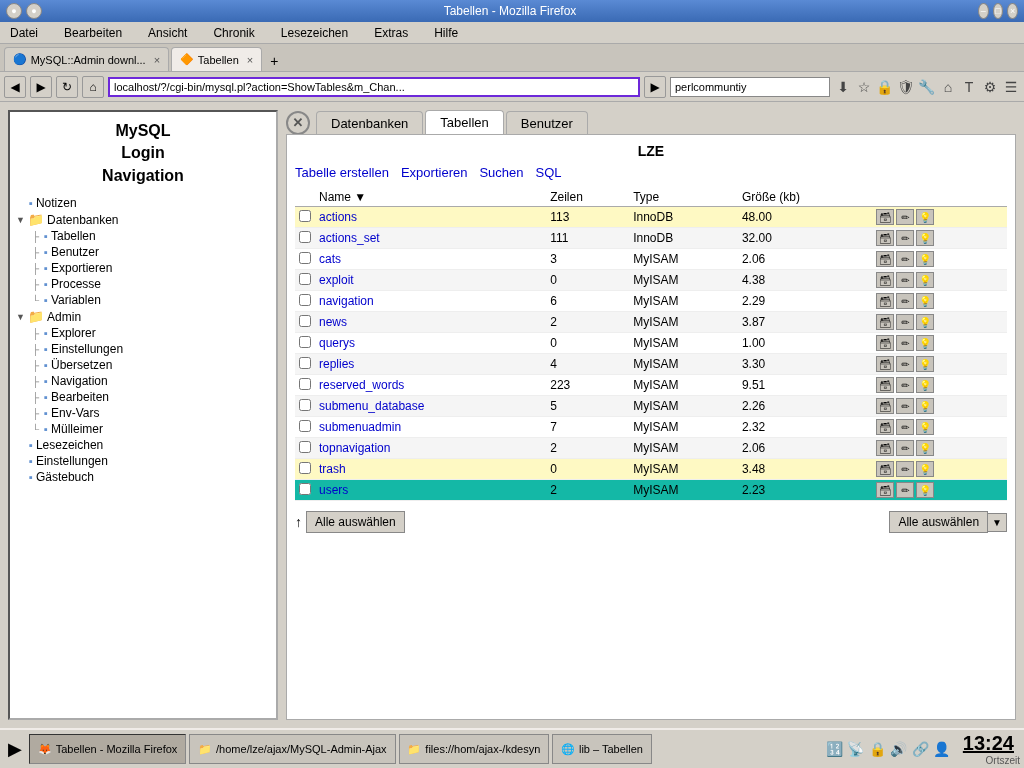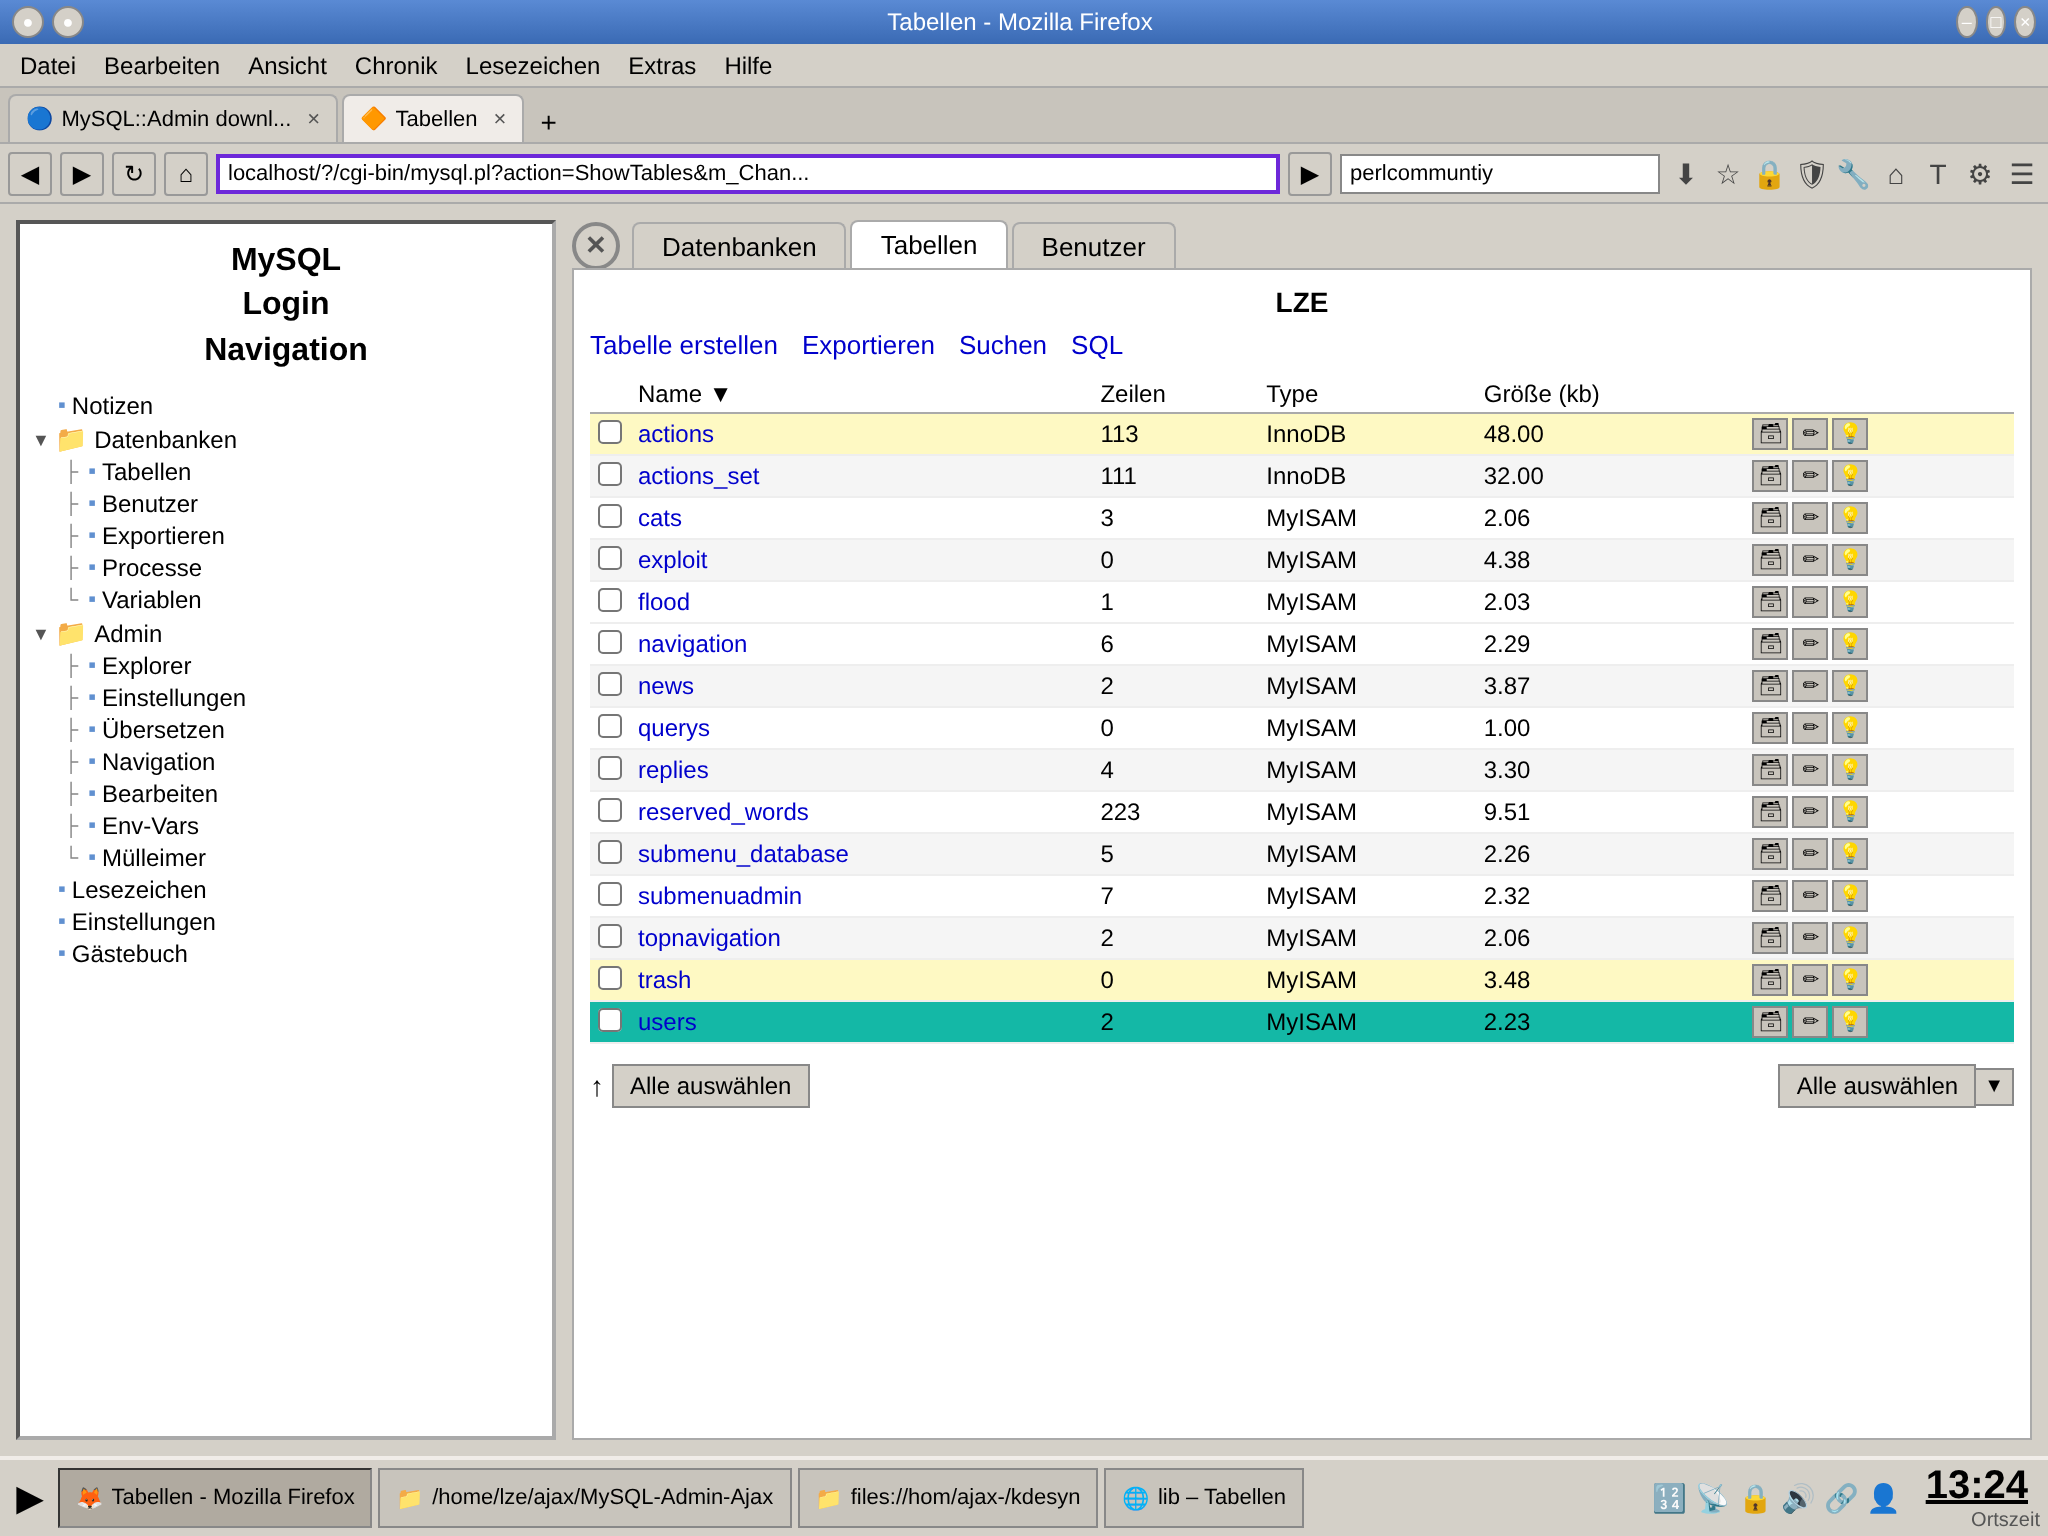--- a/index.html
+++ b/index.html
@@ -17,21 +17,21 @@
       height: 22px;
     }
     .window-titlebar-center { flex: 1; text-align: center; }
     .window-controls { display: flex; gap: 4px; }
     .win-btn { width: 16px; height: 16px; border-radius: 50%; border: 1px solid #888; background: #d4d0c8; font-size: 9px; display: flex; align-items: center; justify-content: center; cursor: pointer; }
 
     
     .menubar {
       background: #d4d0c8;
       display: flex;
-      gap: 2px;
+      gap: 14px;
       padding: 2px 4px;
       border-bottom: 1px solid #aaa;
       height: 22px;
       align-items: center;
     }
     .menubar-item { padding: 2px 6px; font-size: 12px; cursor: pointer; }
 
     
     .browser-tabs {
       background: #c8c4bc;
@@ -432,34 +432,20 @@
     <td>
       <div class="row-icons">
         <div class="row-icon" title="Browse">🗃</div>
         <div class="row-icon" title="Edit">✏</div>
         <div class="row-icon" title="Delete">💡</div>
       </div>
     </td>
   </tr>
             <tr style="background: rgb(255, 255, 255);">
     <td><input type="checkbox" style=""></td>
-    <td><a href="#">flood</a></td>
-    <td>1</td>
-    <td>MyISAM</td>
-    <td>2.03</td>
-    <td>
-      <div class="row-icons">
-        <div class="row-icon" title="Browse">🗃</div>
-        <div class="row-icon" title="Edit">✏</div>
-        <div class="row-icon" title="Delete">💡</div>
-      </div>
-    </td>
-  </tr>
-            <tr style="background: rgb(255, 255, 255);">
-    <td><input type="checkbox" style=""></td>
     <td><a href="#">navigation</a></td>
     <td>6</td>
     <td>MyISAM</td>
     <td>2.29</td>
     <td>
       <div class="row-icons">
         <div class="row-icon" title="Browse">🗃</div>
         <div class="row-icon" title="Edit">✏</div>
         <div class="row-icon" title="Delete">💡</div>
       </div>

